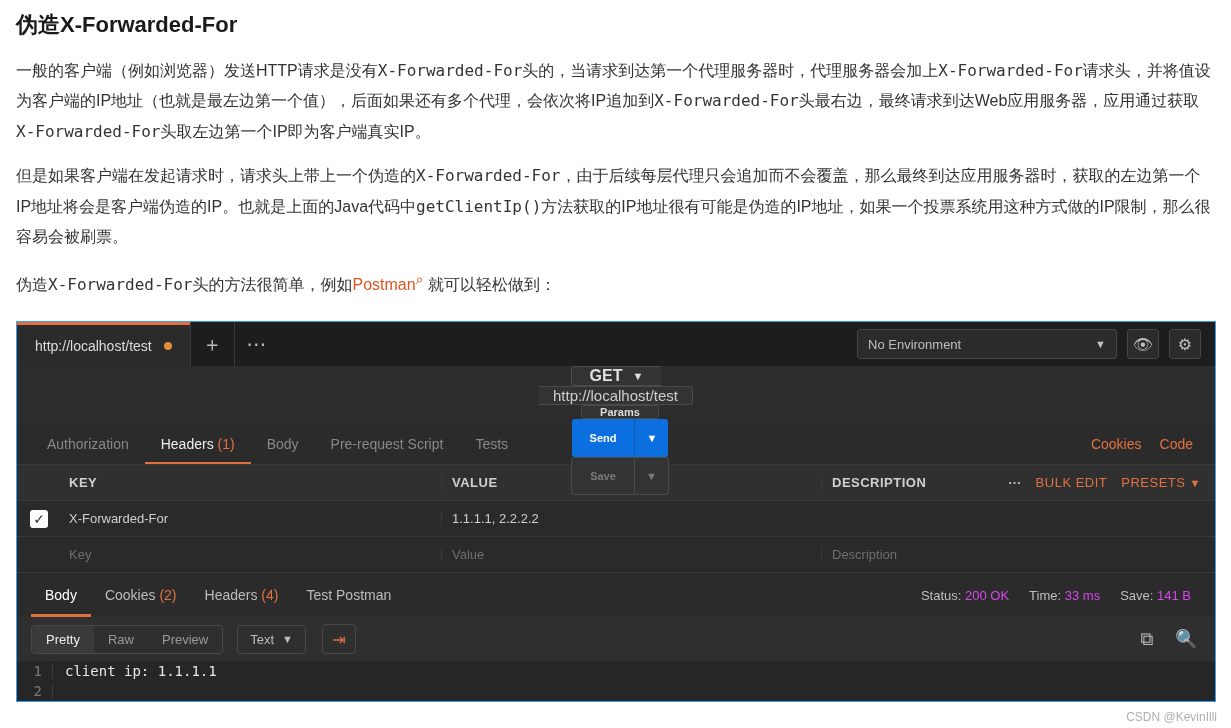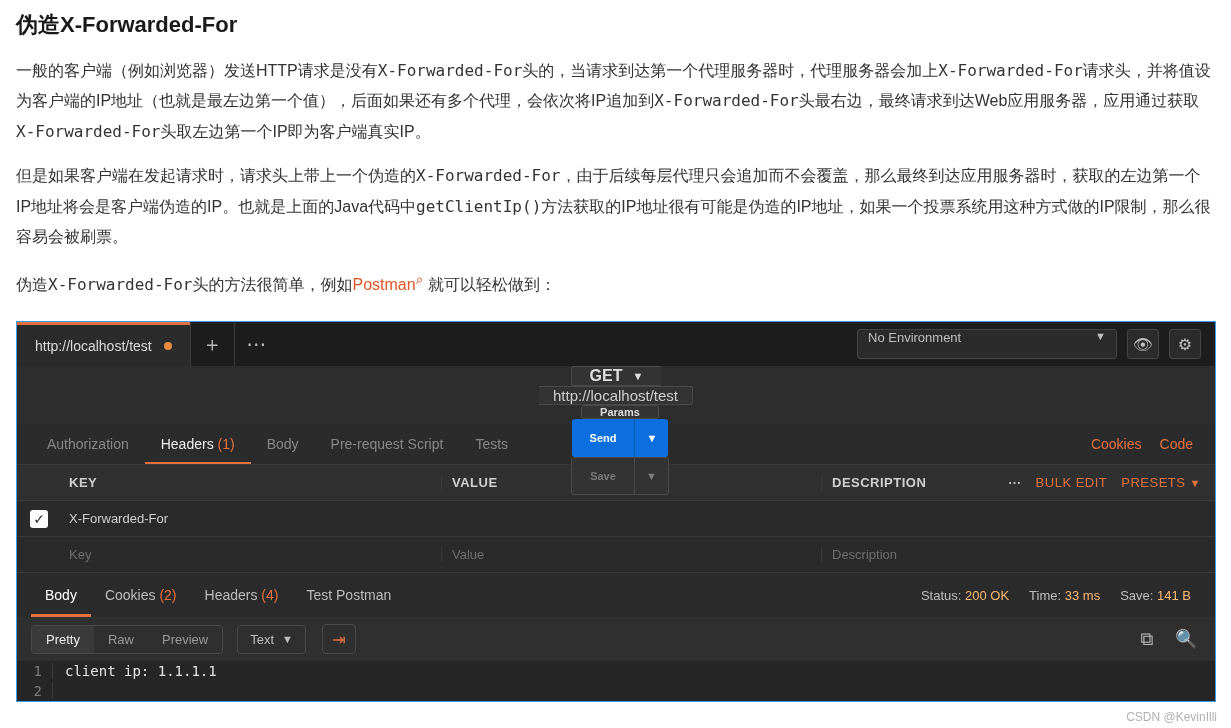--- a/index.html
+++ b/index.html
@@ -10,21 +10,21 @@
   .mono { font-family: Consolas, Menlo, monospace; color:#333; }
   .link { color:#e05522; text-decoration:none; }
   .link-icon { color:#e05522; font-size:14px; vertical-align:super; }
   .postman { width:1200px; margin:0 16px; border:1px solid #3a9ef0; background:#262626; color:#cfcfcf; font-family: -apple-system, Helvetica, Arial, sans-serif; position:relative; }
 
   .tabbar { height:44px; display:flex; align-items:stretch; background:#1d1d1d; }
   .tab { display:flex; align-items:center; padding:0 18px; border-top:3px solid #e37140; background:#2b2b2b; color:#dcdcdc; font-size:14px; gap:12px; }
   .dot { width:8px; height:8px; border-radius:50%; background:#e38a3c; }
   .tabctl { width:44px; display:flex; align-items:center; justify-content:center; border-left:1px solid #3a3a3a; color:#bdbdbd; font-size:20px; cursor:pointer; }
   .top-right { margin-left:auto; display:flex; align-items:center; gap:10px; padding-right:14px; }
-  .env { width:260px; height:30px; background:#2b2b2b; border:1px solid #454545; border-radius:3px; display:flex; padding:0 10px; color:#bfbfbf; font-size:13px; }
+  .env { width:260px; height:30px; background:#2b2b2b; border:1px solid #454545; border-radius:3px; display:flex; align-items:center; padding:0 10px; color:#bfbfbf; font-size:13px; }
   .env .chev { margin-left:auto; }
   .iconbtn { width:32px; height:30px; background:#2b2b2b; border:1px solid #454545; border-radius:3px; display:flex; align-items:center; justify-content:center; color:#bfbfbf; cursor:pointer; }
 
   .reqrow { height:58px; background:#2d2d2d; display:flex; align-items:center; padding:0 14px; gap:0;flex-direction:column; }
   .method { display:flex; align-items:center; gap:10px; padding:0 18px; height:38px; background:#333; border:1px solid #4a4a4a; border-right:none; border-radius:3px 0 0 3px; font-weight:700; color:#e0e0e0; }
   .url { flex:1; height:38px; background:#333; border:1px solid #4a4a4a; border-left:none; border-radius:0 3px 3px 0; display:flex; align-items:center; padding:0 14px; color:#cfcfcf; font-size:15px; }
   .shadow { margin-left:8px; }
   .btn { height:38px; display:flex; align-items:center; padding:0 18px; border-radius:3px; font-weight:600; font-size:11px; cursor:pointer; }
   .params { background:#333; border:1px solid #4a4a4a; color:#ddd; }
   .send-group { display:flex; margin-left:8px; }
@@ -51,21 +51,21 @@
   .linkish { color:#e37140; cursor:pointer; font-weight:500; }
   .placeholder { color:#6f6f6f; }
   .chk { width:18px; height:18px; border-radius:3px; background:#fff; display:flex; align-items:center; justify-content:center; color:#2b2b2b; font-size:14px; }
 
   .resp-bar { height:44px; background:#2b2b2b; display:flex; align-items:center; padding:0 14px; }
   .rtab { padding:0 14px; height:44px; line-height:44px; font-size:14px; color:#bdbdbd; cursor:pointer; }
   .rtab.active { color:#fff; border-bottom:3px solid #e37140; }
   .rtab .count { color:#e37140; }
   .status-info { margin-left:auto; display:flex; gap:20px; align-items:center; font-size:13px; color:#bfbfbf; padding-right:10px; }
   .status-info .lbl { color:#bfbfbf;margin-top:24px; }
-  .status-info .val { color:#fdba74; }
+  .status-info .val { color:#d946ef; }
 
   .view-bar { height:44px; background:#2f2f2f; display:flex; align-items:center; padding:0 14px; gap:6px; }
   .seg { display:flex; border:1px solid #4a4a4a; border-radius:4px; overflow:hidden; }
   .seg .seg-item { padding:6px 14px; font-size:13px; color:#9a9a9a; background:#2f2f2f; cursor:pointer; }
   .seg .seg-item.active { background:#3a3a3a; color:#eee; }
   .type-sel { margin-left:8px; display:flex; align-items:center; border:1px solid #4a4a4a; border-radius:4px; padding:6px 12px; color:#bdbdbd; font-size:13px; gap:8px;justify-content:center; }
   .wrapbtn { margin-left:10px; width:34px; height:30px; border:1px solid #4a4a4a; border-radius:4px; display:flex; align-items:center; justify-content:center; color:#e37140; cursor:pointer; }
   .view-right { margin-left:auto; display:flex; gap:12px; color:#bdbdbd; }
   .view-right .ic { width:28px; height:28px; display:flex; align-items:center; justify-content:center; cursor:pointer; font-size:18px; }
 
@@ -161,20 +161,21 @@
           <span class="linkish">Bulk Edit</span>
           <span class="linkish"><span>Presets</span> <span class="chev">▼</span></span>
         </div>
       </div>
     </div>
     <div class="hdr-row">
       <div class="col-chk">
           <div class="chk">✓</div>
         </div>
       <div class="col-key">X-Forwarded-For</div>
+      <div class="col-val">1.1.1.1, 2.2.2.2</div>
       <div class="col-desc"></div>
     </div>
     <div class="hdr-row">
       <div class="col-chk"></div>
       <div class="col-key placeholder">Key</div>
       <div class="col-val placeholder">Value</div>
       <div class="col-desc placeholder">Description</div>
     </div>
   </div>
 

